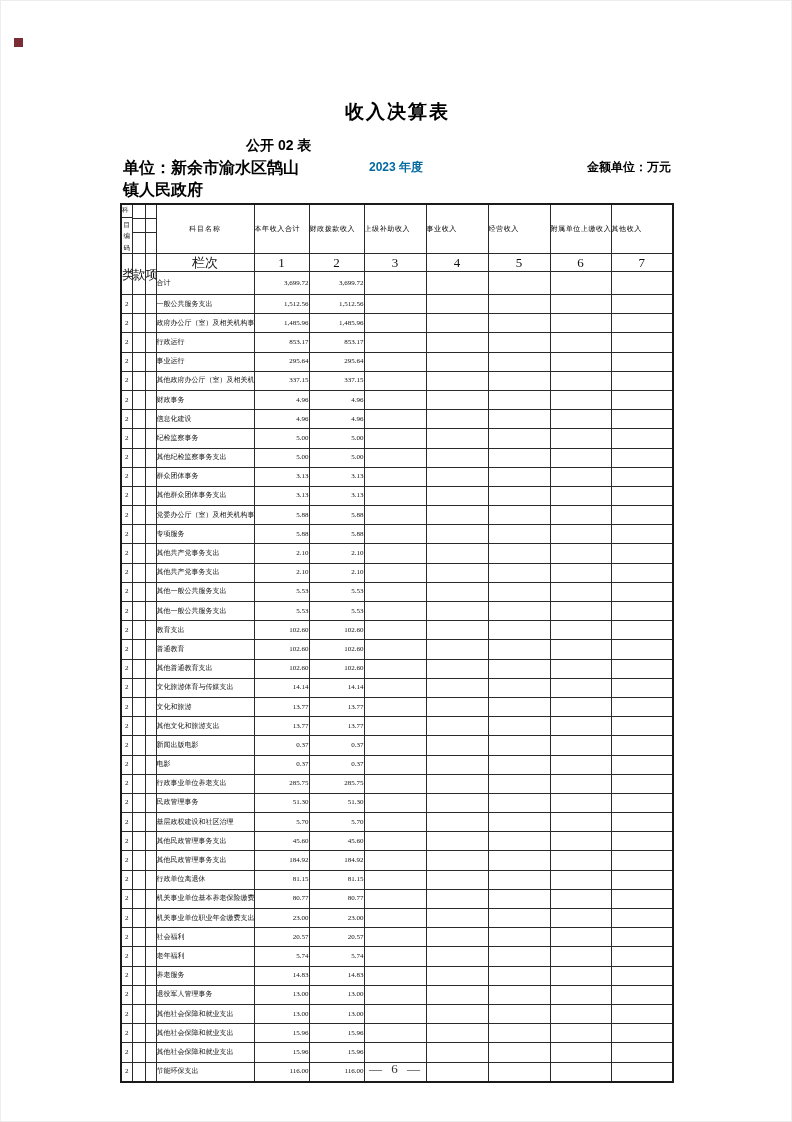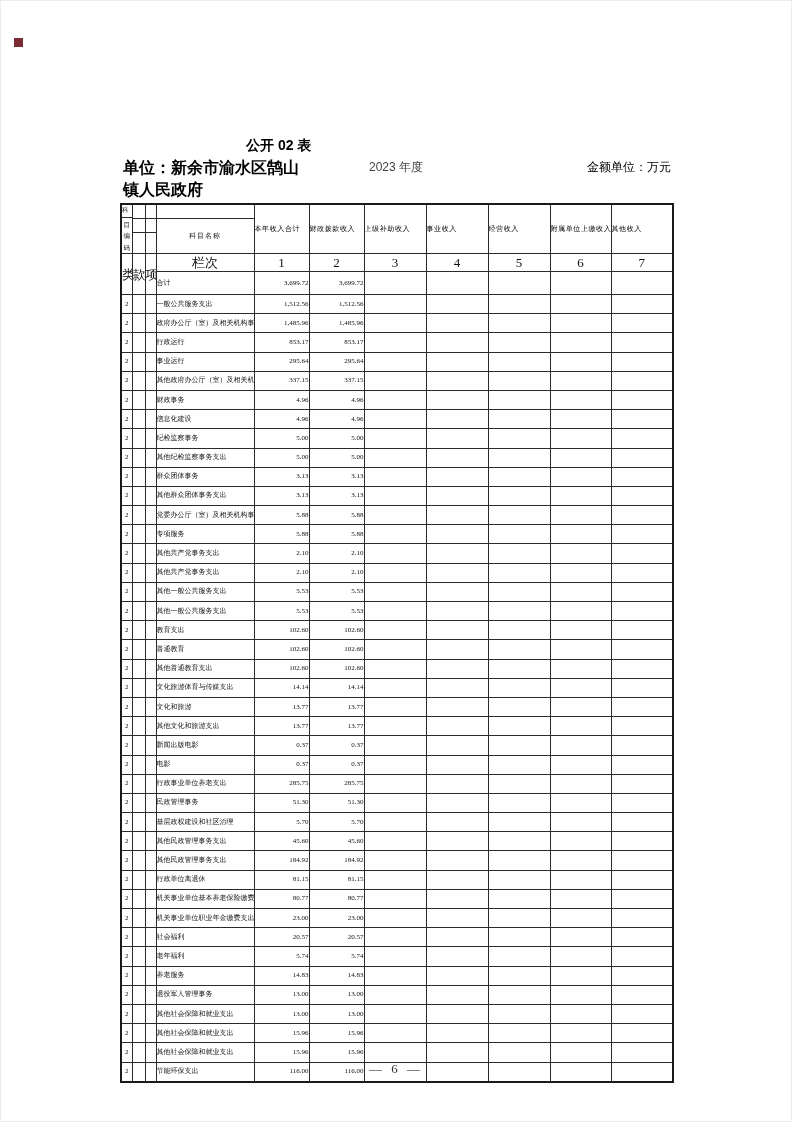--- a/index.html
+++ b/index.html
@@ -17,42 +17,42 @@
   .form-number{
     position:absolute;left:245px;top:136px;font-size:14px;
     font-family:"Liberation Sans","DejaVu Sans",sans-serif;font-weight:bold;color:#000;
   }
   .meta-unit{
     position:absolute;left:122px;top:156px;width:186px;line-height:22px;
     font-family:"Liberation Sans","DejaVu Sans",sans-serif;font-weight:bold;font-size:16px;color:#000;
   }
   .meta-year{
     position:absolute;left:368px;top:158px;font-size:12px;
-    font-family:"Liberation Sans","DejaVu Sans",sans-serif;font-weight:normal;color:#404040;
+    font-family:"Liberation Sans","DejaVu Sans",sans-serif;font-weight:bold;color:#0369a1;
   }
   .meta-amount-unit{
     position:absolute;right:120px;top:158px;font-size:12px;
-    font-family:"Liberation Sans","DejaVu Sans",sans-serif;font-weight:normal;color:#000;
+    font-family:"Liberation Sans","DejaVu Sans",sans-serif;font-weight:bold;color:#000;
   }
   table.budget{
     position:absolute;left:119px;top:202px;width:553px;
     border-collapse:collapse;table-layout:fixed;
     border:2px solid #1a1a1a;
   }
   table.budget td{
     border:1px solid #2a2a2a;padding:0;vertical-align:middle;
     font-size:7px;line-height:9px;overflow:hidden;white-space:nowrap;
   }
   tr.hdr td{height:48px;text-align:left;}
   td.money-h{font-size:6.8px;letter-spacing:0.6px;color:#000;}
   .code-vert{display:flex;flex-direction:column;align-items:center;justify-content:space-between;height:48px;font-size:6.5px;line-height:10px;}
   .code-vert span:first-child{border-bottom:1px solid #2a2a2a;width:100%;padding-bottom:2px;}
   .subcell{display:flex;flex-direction:column;height:48px;}
   .subcell i{display:block;height:13px;border-bottom:1px solid #2a2a2a;}
-  .name-h-wrap{display:flex;flex-direction:column;height:48px;}
+  .name-h-wrap{display:flex;flex-direction:row;height:48px;}
   .name-h-top{height:13px;border-bottom:1px solid #2a2a2a;}
   .name-h-label{flex:1;display:flex;align-items:center;justify-content:center;font-size:7px;letter-spacing:1px;}
   tr.lanci td{height:17px;text-align:center;font-size:13px;}
   tr.total td{height:22px;font-size:7px;}
   tr.total td.name{}
   td.klx{text-align:center;font-size:7px;}
   tbody.data td{height:18.2px;}
   td.name{text-align:left;padding-left:3px;}
   td.num{text-align:right;padding-right:4px;font-size:6.8px;}
   td.c{text-align:center;}
@@ -61,20 +61,21 @@
     font-size:13px;color:#333;letter-spacing:3px;
   }
 </style>
 </head>
 <body>
 
 <div class="page">
 
   <div class="corner-mark"></div>
 
+  <div class="doc-title">收入决算表</div>
   <div class="form-number">公开 02 表</div>
   <div class="meta-unit">单位：新余市渝水区鹄山镇人民政府</div>
   <div class="meta-year">2023 年度</div>
   <div class="meta-amount-unit">金额单位：万元</div>
 
   <table class="budget">
     <colgroup>
       <col style="width:11px">
         <col style="width:13px">
         <col style="width:11px">

